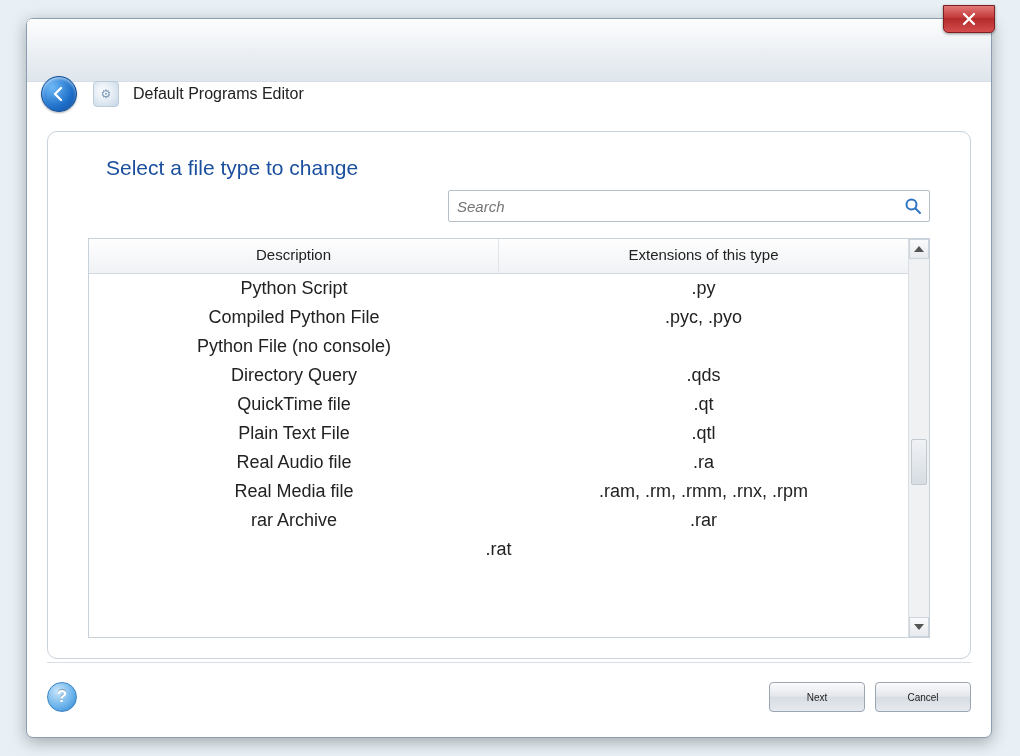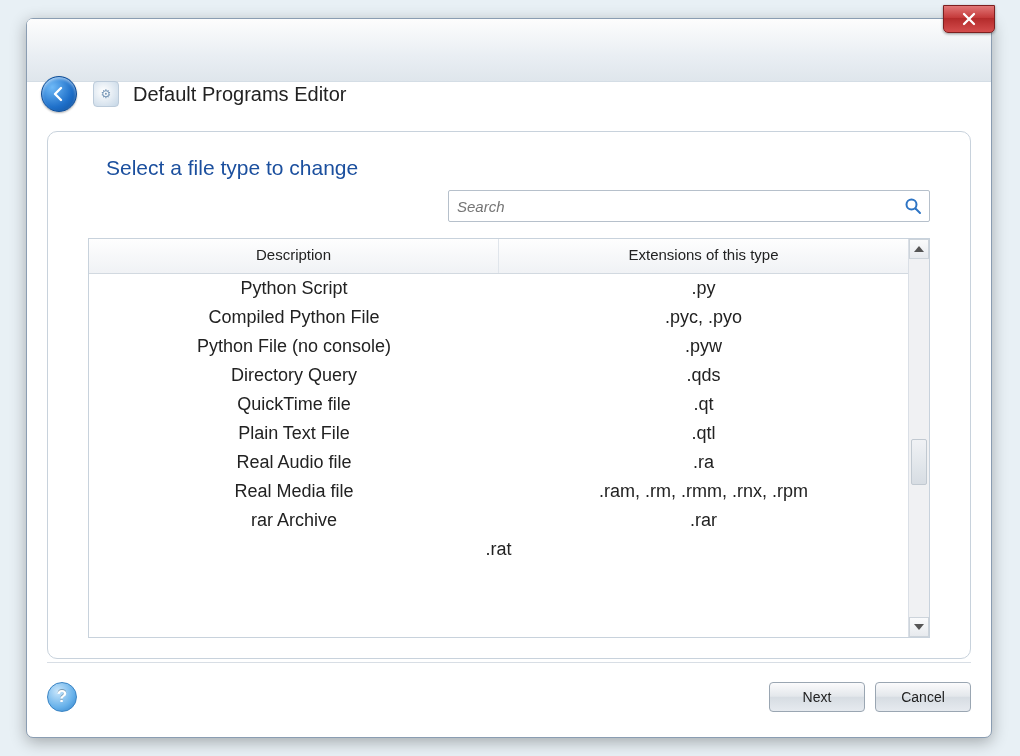--- a/index.html
+++ b/index.html
@@ -80,21 +80,21 @@
       width: 24px;
       height: 24px;
       border-radius: 4px;
       background: radial-gradient(circle at 40% 40%, #ffffff, #c5d6e6);
       border: 1px solid #bccbda;
       display:flex; align-items:center; justify-content:center;
       font-size:12px; color:#7898b8;
     }
     .app-title {
       margin-left: 14px;
-      font-size: 20px;
+      font-size: 16px;
       color: #222;
     }
     
     .panel {
       position: absolute;
       left: 20px;
       right: 20px;
       top: 112px;
       bottom: 78px;
       border: 1px solid #c8d2dc;
@@ -240,21 +240,21 @@
       text-shadow:0 -1px 0 rgba(0,0,0,0.3);
     }
     .spacer { flex: 1; }
     .win-btn {
       min-width: 96px;
       height: 30px;
       margin-left: 10px;
       background: linear-gradient(#fbfbfc, #e3e7eb 48%, #d6dce2 49%, #e6eaef);
       border: 1px solid #9aa6b2;
       border-radius: 4px;
-      font-size: 14px;
+      font-size: 10px;
       color: #222;
       cursor: pointer;
       padding: 0 18px;
     }
   </style>
 </head>
 <body>
 
 <div class="window">
 
@@ -300,21 +300,20 @@
             <div class="row">
               <div class="c1">Python Script</div>
               <div class="c2">.py</div>
             </div>
             <div class="row">
               <div class="c1">Compiled Python File</div>
               <div class="c2">.pyc, .pyo</div>
             </div>
             <div class="row">
               <div class="c1">Python File (no console)</div>
-              <div class="c2">.pyw</div>
             </div>
             <div class="row">
               <div class="c1">Directory Query</div>
               <div class="c2">.qds</div>
             </div>
             <div class="row">
               <div class="c1">QuickTime file</div>
               <div class="c2">.qt</div>
             </div>
             <div class="row">

